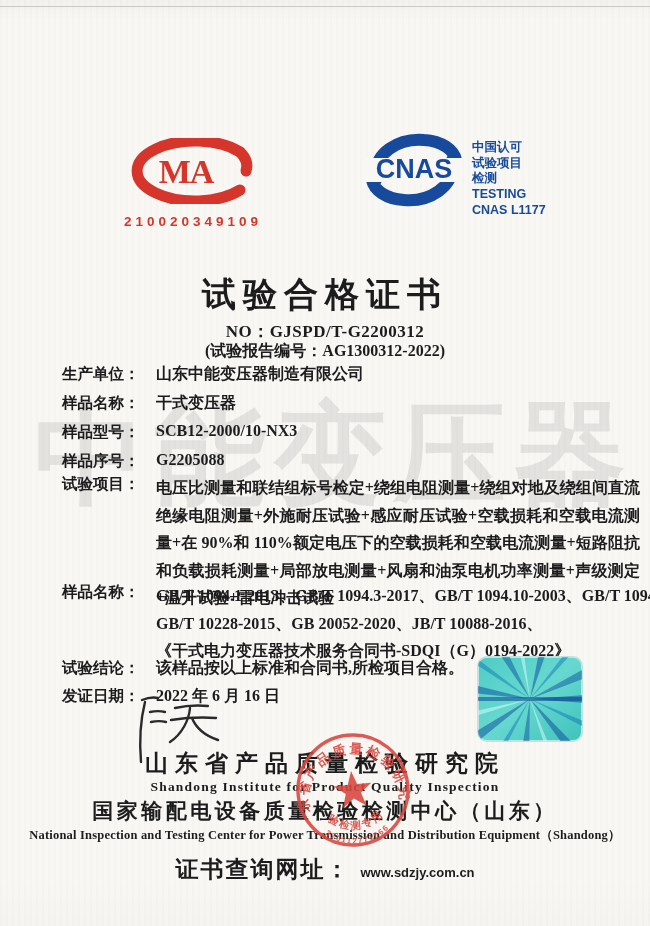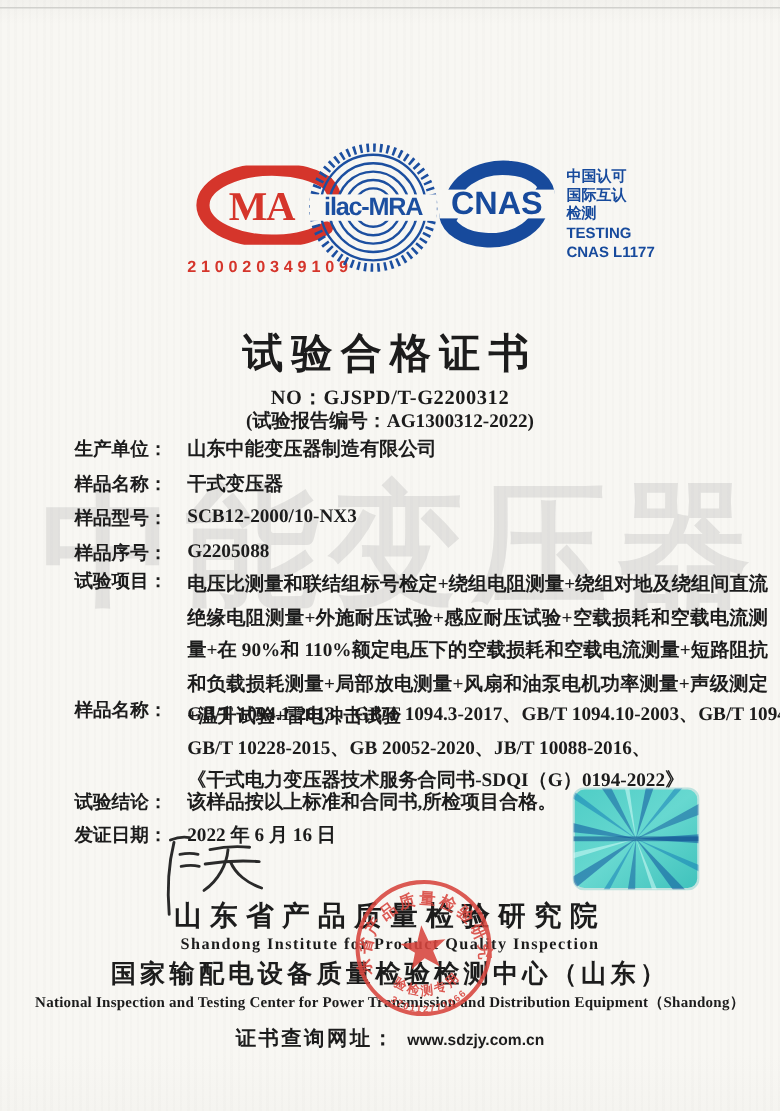--- a/index.html
+++ b/index.html
@@ -23,21 +23,21 @@
   .watermark {
     position:absolute; left:34px; top:380px; width:650px;
     font-size:112px; font-weight:700; letter-spacing:8px; white-space:nowrap;
     color:rgba(110,110,112,0.15); z-index:1; user-select:none;
   }
 
   .content { position:absolute; inset:0; z-index:2; }
 
   
   .logo-row { position:absolute; top:118px; left:0; width:650px; height:120px; }
-  .cma-wrap { position:absolute; left:123px; top:20px; width:140px; text-align:center;margin-left:32px; }
+  .cma-wrap { position:absolute; left:123px; top:20px; width:140px; text-align:center; }
   .cma-number { margin-top:6px; color:#d5352b; font-size:13.5px; font-weight:700; letter-spacing:4px;
                 font-family:"Liberation Sans",sans-serif; }
   .ilac-wrap { position:absolute; left:256px; top:0; width:110px; height:110px; }
   .cnas-wrap { position:absolute; left:366px; top:14px; display:flex; gap:10px; }
   .cnas-caption { color:#174a9c; font-family:"Liberation Sans",sans-serif;
                   font-size:12.5px; font-weight:700; line-height:1.25; padding-top:8px; }
   .cnas-caption div { white-space:nowrap; }
 
   
   .cert-title { position:absolute; top:272px; left:0; width:650px; text-align:center;
@@ -72,21 +72,21 @@
   
   .inst-cn { position:absolute; top:748px; left:0; width:650px; text-align:center;
              font-size:23px; font-weight:700; letter-spacing:7px; }
   .inst-en { position:absolute; top:779px; left:0; width:650px; text-align:center;
              font-size:13.5px; font-weight:700; letter-spacing:1.2px; }
   .center-cn { position:absolute; top:797px; left:0; width:650px; text-align:center;
                font-size:21px; font-weight:700; letter-spacing:3.5px; }
   .center-en { position:absolute; top:827px; left:0; width:650px; text-align:center;
                font-size:12.5px; font-weight:700; letter-spacing:0.2px; }
   .query-line { position:absolute; top:854px; left:0; width:650px; text-align:center; }
-  .query-label { font-size:17px; font-weight:700; letter-spacing:2px; }
+  .query-label { font-size:23px; font-weight:700; letter-spacing:2px; }
   .query-url { font-size:13px; font-weight:700; font-family:"Liberation Sans",sans-serif;
                margin-left:10px; }
 </style>
 </head>
 <body>
 
 <div class="paper-texture"></div>
 <div class="top-edge-line"></div>
 
 <div class="watermark">中能变压器</div>
@@ -97,44 +97,31 @@
 
     <div class="cma-wrap">
       <svg width="138" height="66" viewBox="0 0 138 66">
         <path d="M 116,14 A 58,30 0 1 0 116,52" fill="none" stroke="#d5352b" stroke-width="11" stroke-linecap="round"></path>
         <path d="M 116,14 A 58,30 0 0 1 122,33" fill="none" stroke="#d5352b" stroke-width="11" stroke-linecap="round"></path>
         <text x="62" y="45" text-anchor="middle" font-family="Liberation Serif,serif" font-weight="bold" font-size="34" fill="#d5352b" letter-spacing="-1">MA</text>
       </svg>
       <div class="cma-number">210020349109</div>
     </div>
 
-    <div class="ilac-wrap">
-      <svg width="110" height="110" viewBox="0 0 110 110">
-        <circle cx="55" cy="55" r="50" fill="none" stroke="#1c4fa0" stroke-width="7" stroke-dasharray="2.2 3.4"></circle>
-        <circle cx="55" cy="55" r="44" fill="none" stroke="#1c4fa0" stroke-width="2"></circle>
-        <circle cx="55" cy="55" r="37" fill="none" stroke="#1c4fa0" stroke-width="2"></circle>
-        <circle cx="55" cy="55" r="30" fill="none" stroke="#1c4fa0" stroke-width="2"></circle>
-        <circle cx="55" cy="55" r="23" fill="none" stroke="#1c4fa0" stroke-width="2"></circle>
-        <circle cx="55" cy="55" r="16" fill="none" stroke="#1c4fa0" stroke-width="2"></circle>
-        <circle cx="55" cy="55" r="9" fill="none" stroke="#1c4fa0" stroke-width="2"></circle>
-        <rect x="2" y="44" width="106" height="22" fill="#f8f7f3"></rect>
-        <text x="55" y="61" text-anchor="middle" font-family="Liberation Sans,sans-serif" font-weight="bold" font-size="21" fill="#1c4fa0" letter-spacing="-1">ilac-MRA</text>
-      </svg>
-    </div>
 
     <div class="cnas-wrap">
       <svg width="96" height="76" viewBox="0 0 96 76">
         <path d="M 10,48 C 6,20 34,6 58,8 C 76,9 88,18 90,28" fill="none" stroke="#174a9c" stroke-width="12" stroke-linecap="round"></path>
         <path d="M 86,28 C 90,56 62,70 38,68 C 20,67 8,58 6,48" fill="none" stroke="#174a9c" stroke-width="12" stroke-linecap="round"></path>
         <rect x="0" y="26" width="96" height="24" fill="#f8f7f3"></rect>
         <text x="48" y="46" text-anchor="middle" font-family="Liberation Sans,sans-serif" font-weight="bold" font-size="27" fill="#174a9c" letter-spacing="0">CNAS</text>
       </svg>
       <div class="cnas-caption">
         <div>中国认可</div>
-        <div>国际互认</div>
+        <div>试验项目</div>
         <div>检测</div>
         <div>TESTING</div>
         <div>CNAS L1177</div>
       </div>
     </div>
   </div>
 
   <div class="cert-title">试验合格证书</div>
   <div class="cert-no">NO：GJSPD/T-G2200312</div>
   <div class="report-no">(试验报告编号：AG1300312-2022)</div>

